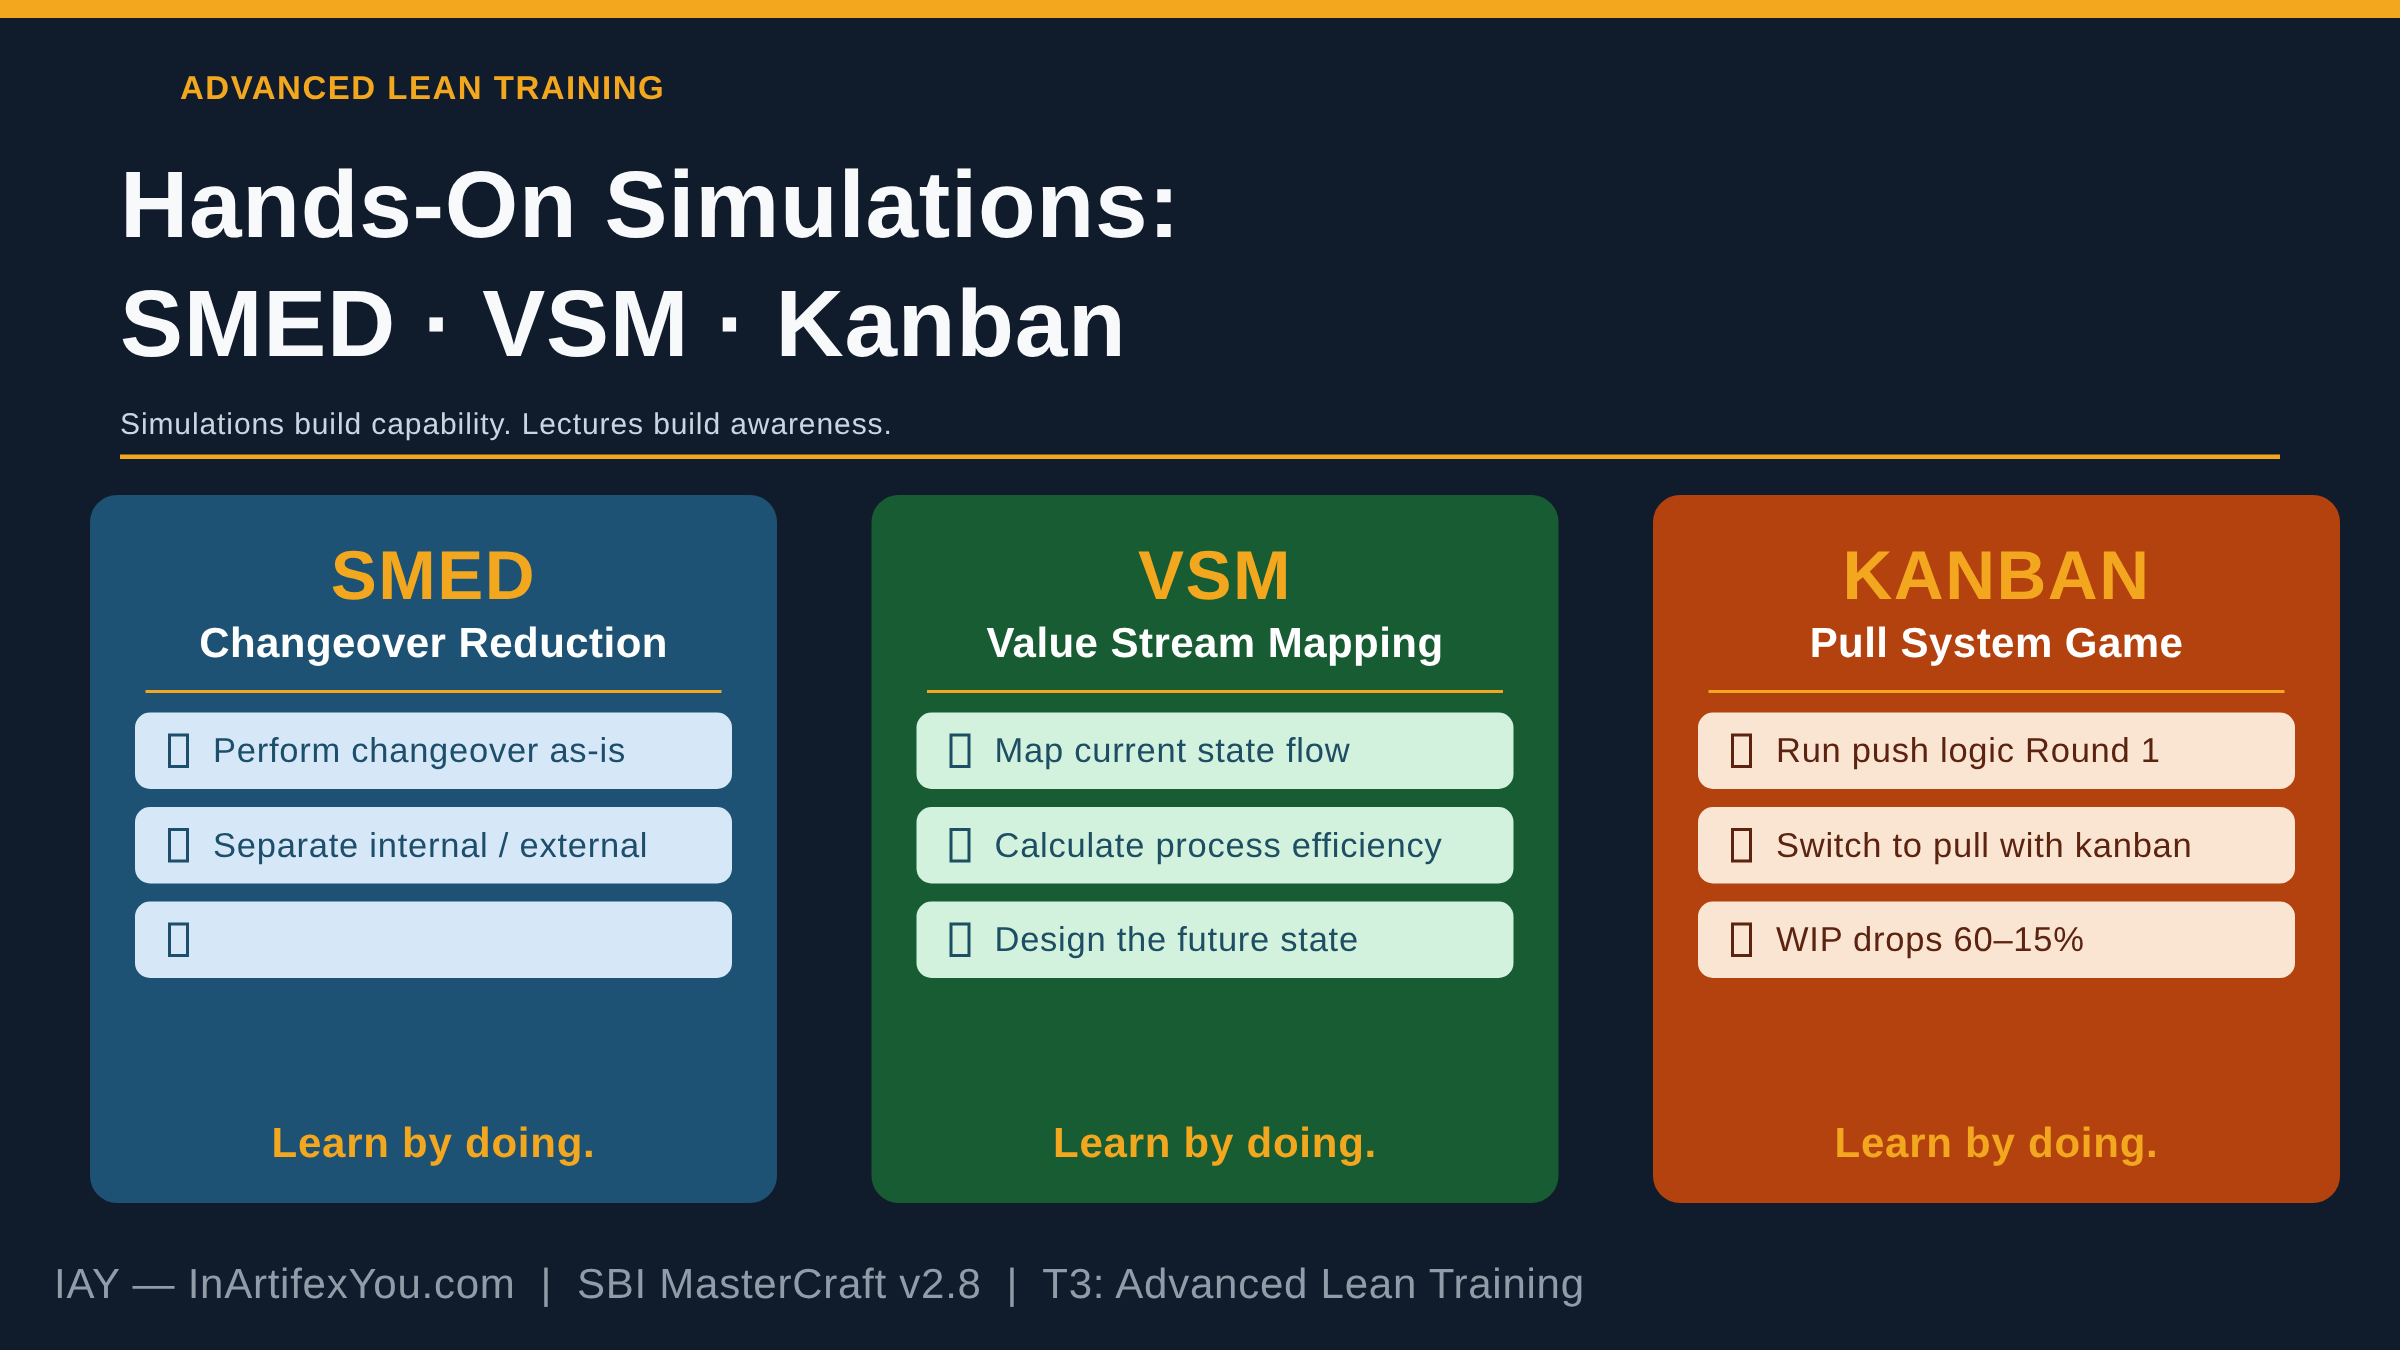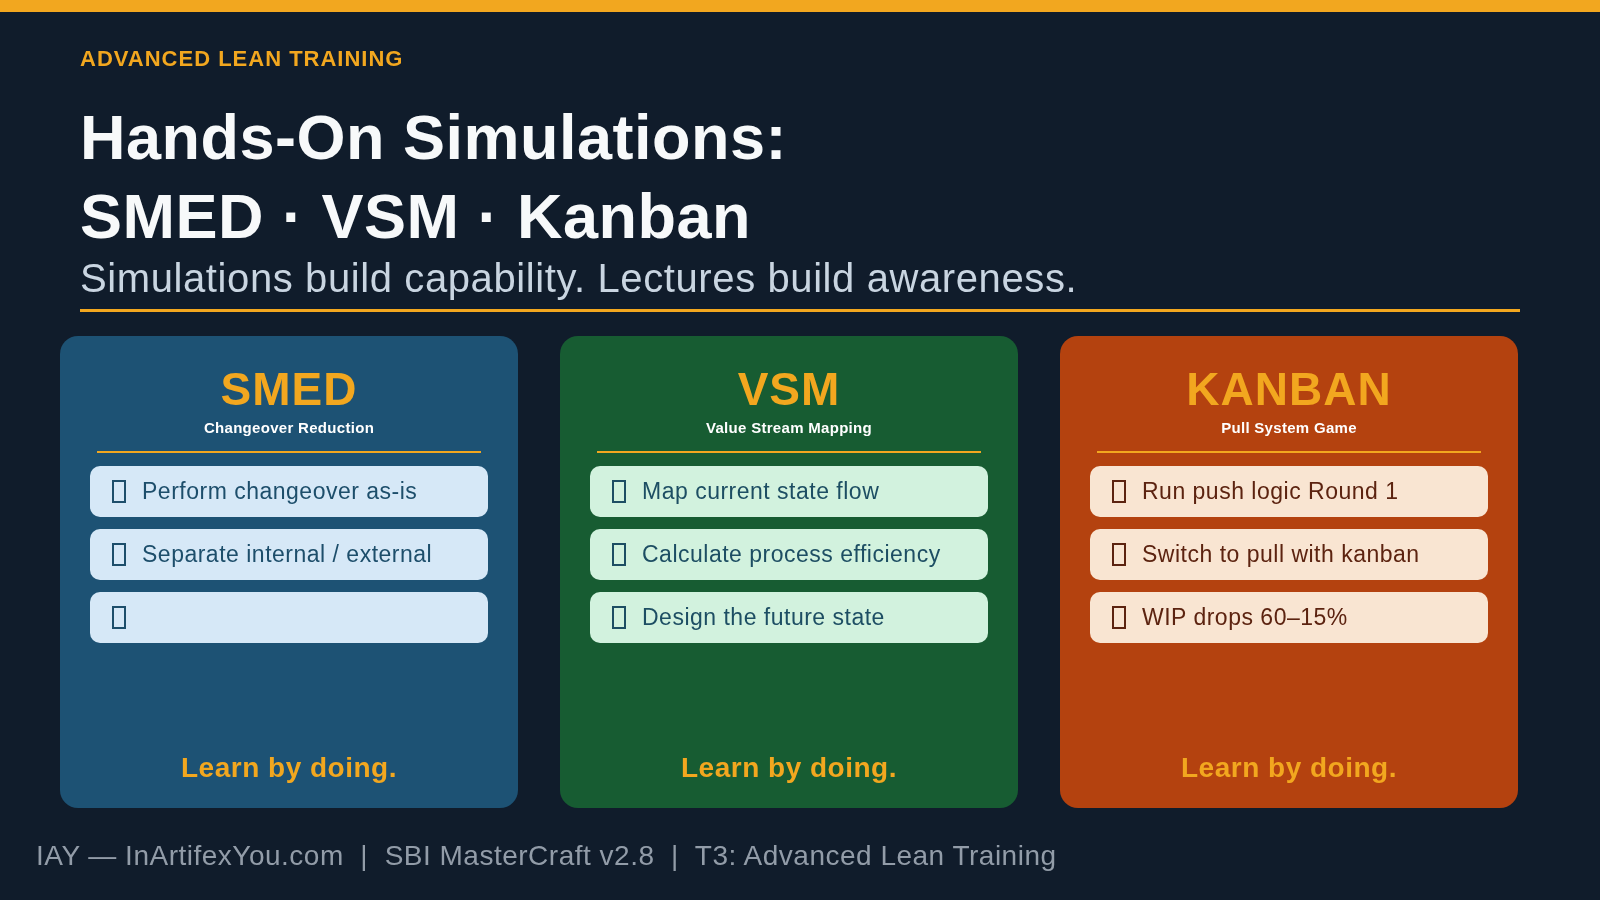--- a/index.html
+++ b/index.html
@@ -12,64 +12,65 @@
   }
   .topbar {
     height: 12px; width: 100%;
     background: var(--accent, #F2A71F);
   }
   .header { margin: 34px 80px 0 80px; }
   .kicker {
     font-size: 22px; font-weight: 700;
     letter-spacing: 1px;
     color: var(--accent, #F2A71F);
+    margin-left: 40px;
   }
   .title {
     margin-top: 26px;
     font-size: 63px; font-weight: 700;
     line-height: 1.25;
     color: var(--title-text, #F7F9FA);
     letter-spacing: 0.5px;
   }
   .subtitle {
-    margin-top: 0px;
-    font-size: 40px;
+    margin-top: 16px;
+    font-size: 20px;
     color: var(--subtitle-text, #C9D5E1);
     letter-spacing: 0.6px;
   }
   .header-divider {
     margin-top: 8px;
     width: 1440px; height: 3px;
     background: var(--accent, #F2A71F);
   }
   .cards {
     margin: 24px 0 0 60px;
     display: flex;
-    gap: 42px;
+    gap: 63px;
   }
   .card {
     width: 458px; height: 472px;
     border-radius: 18px;
     position: relative;
     text-align: center;
     box-sizing: border-box;
   }
   .card-smed   { background: var(--smed-card, #1D5274); }
   .card-vsm    { background: var(--vsm-card, #175C32); }
   .card-kanban { background: var(--kanban-card, #B4420F); }
   .card-title {
     padding-top: 26px;
     font-size: 46px; font-weight: 700;
     letter-spacing: 1px;
     color: var(--accent, #F2A71F);
     line-height: 1.2;
   }
   .card-subtitle {
     margin-top: 2px;
-    font-size: 15px; font-weight: 700;
+    font-size: 28px; font-weight: 700;
     color: #FFFFFF;
     letter-spacing: 0.3px;
   }
   .card-divider {
     width: 384px; height: 2px;
     background: var(--accent, #F2A71F);
     margin: 15px auto 0 auto;
   }
   .pill-list { margin: 13px 30px 0 30px; }
   .pill {

